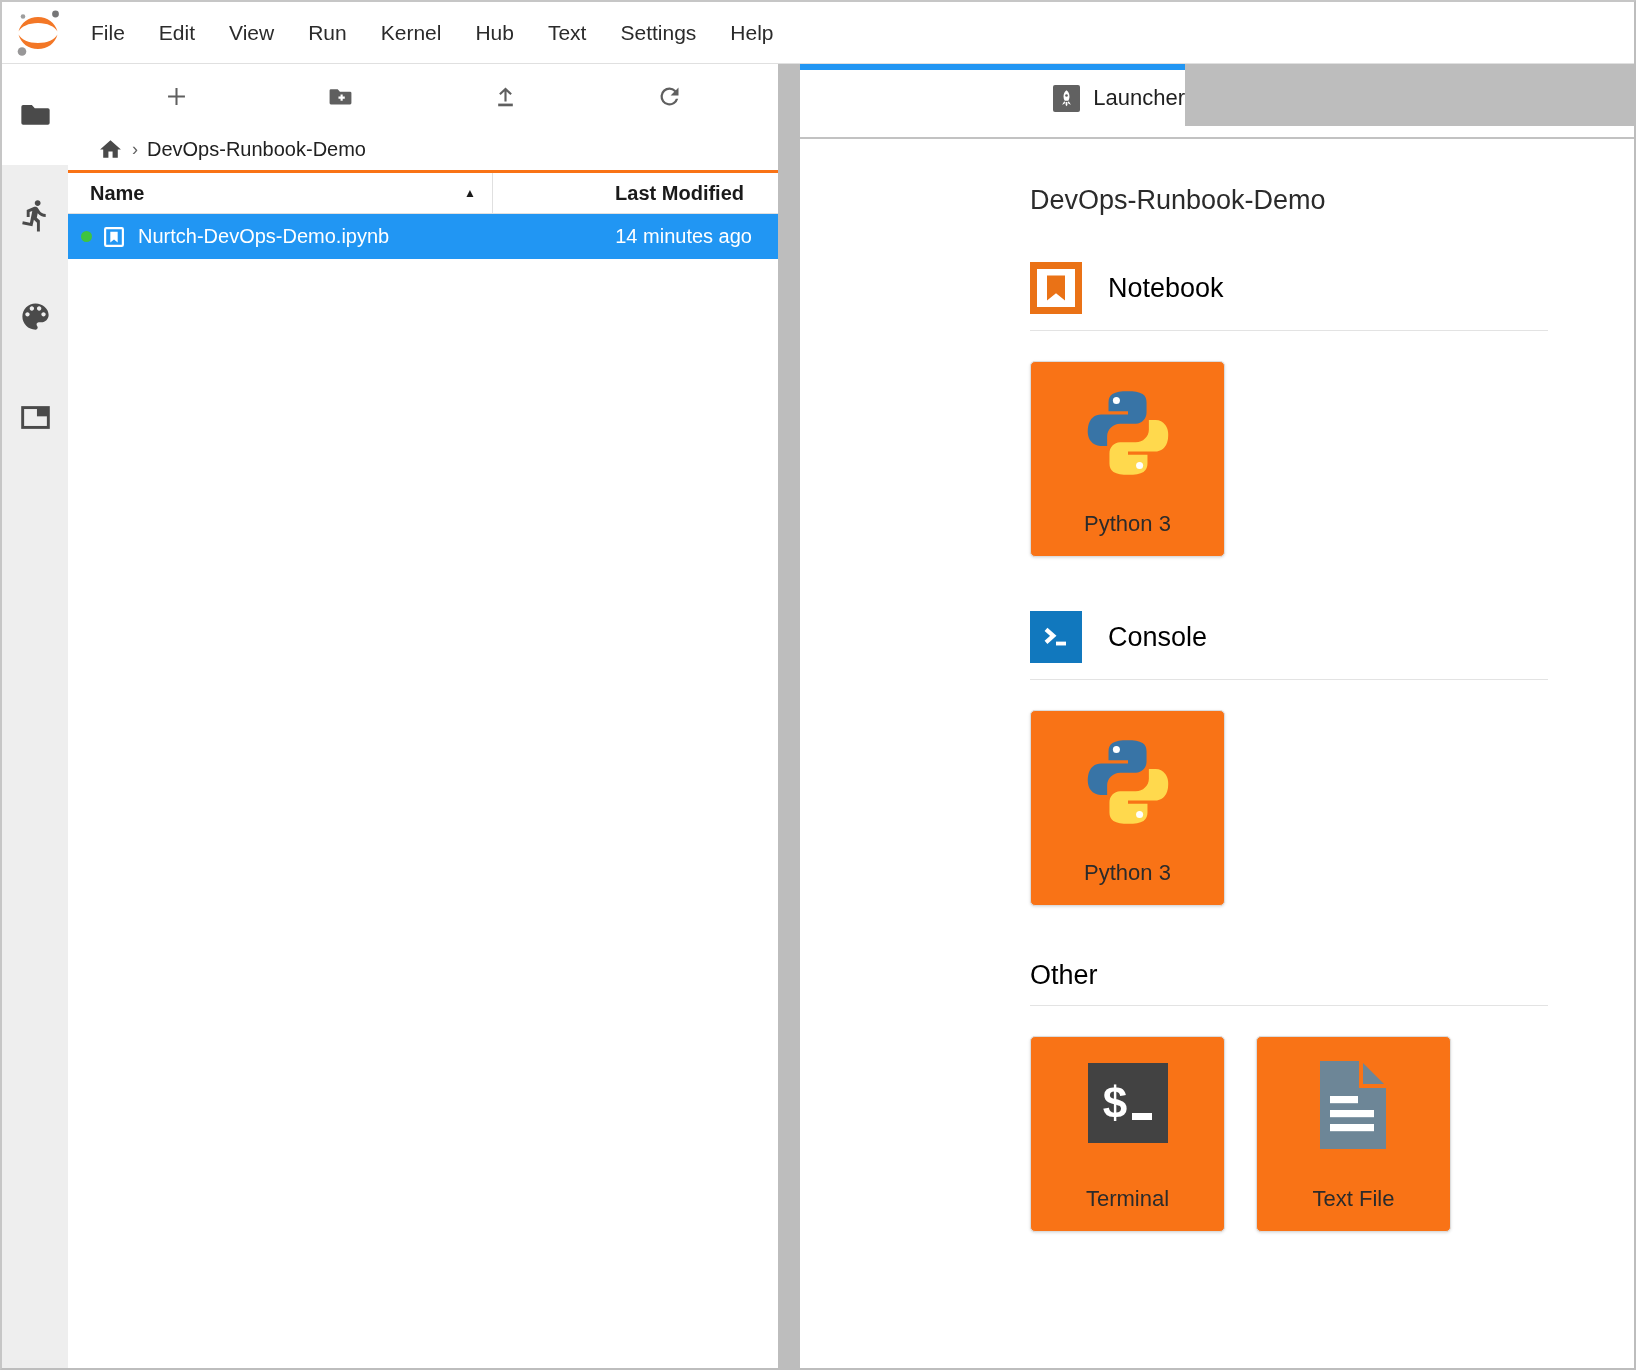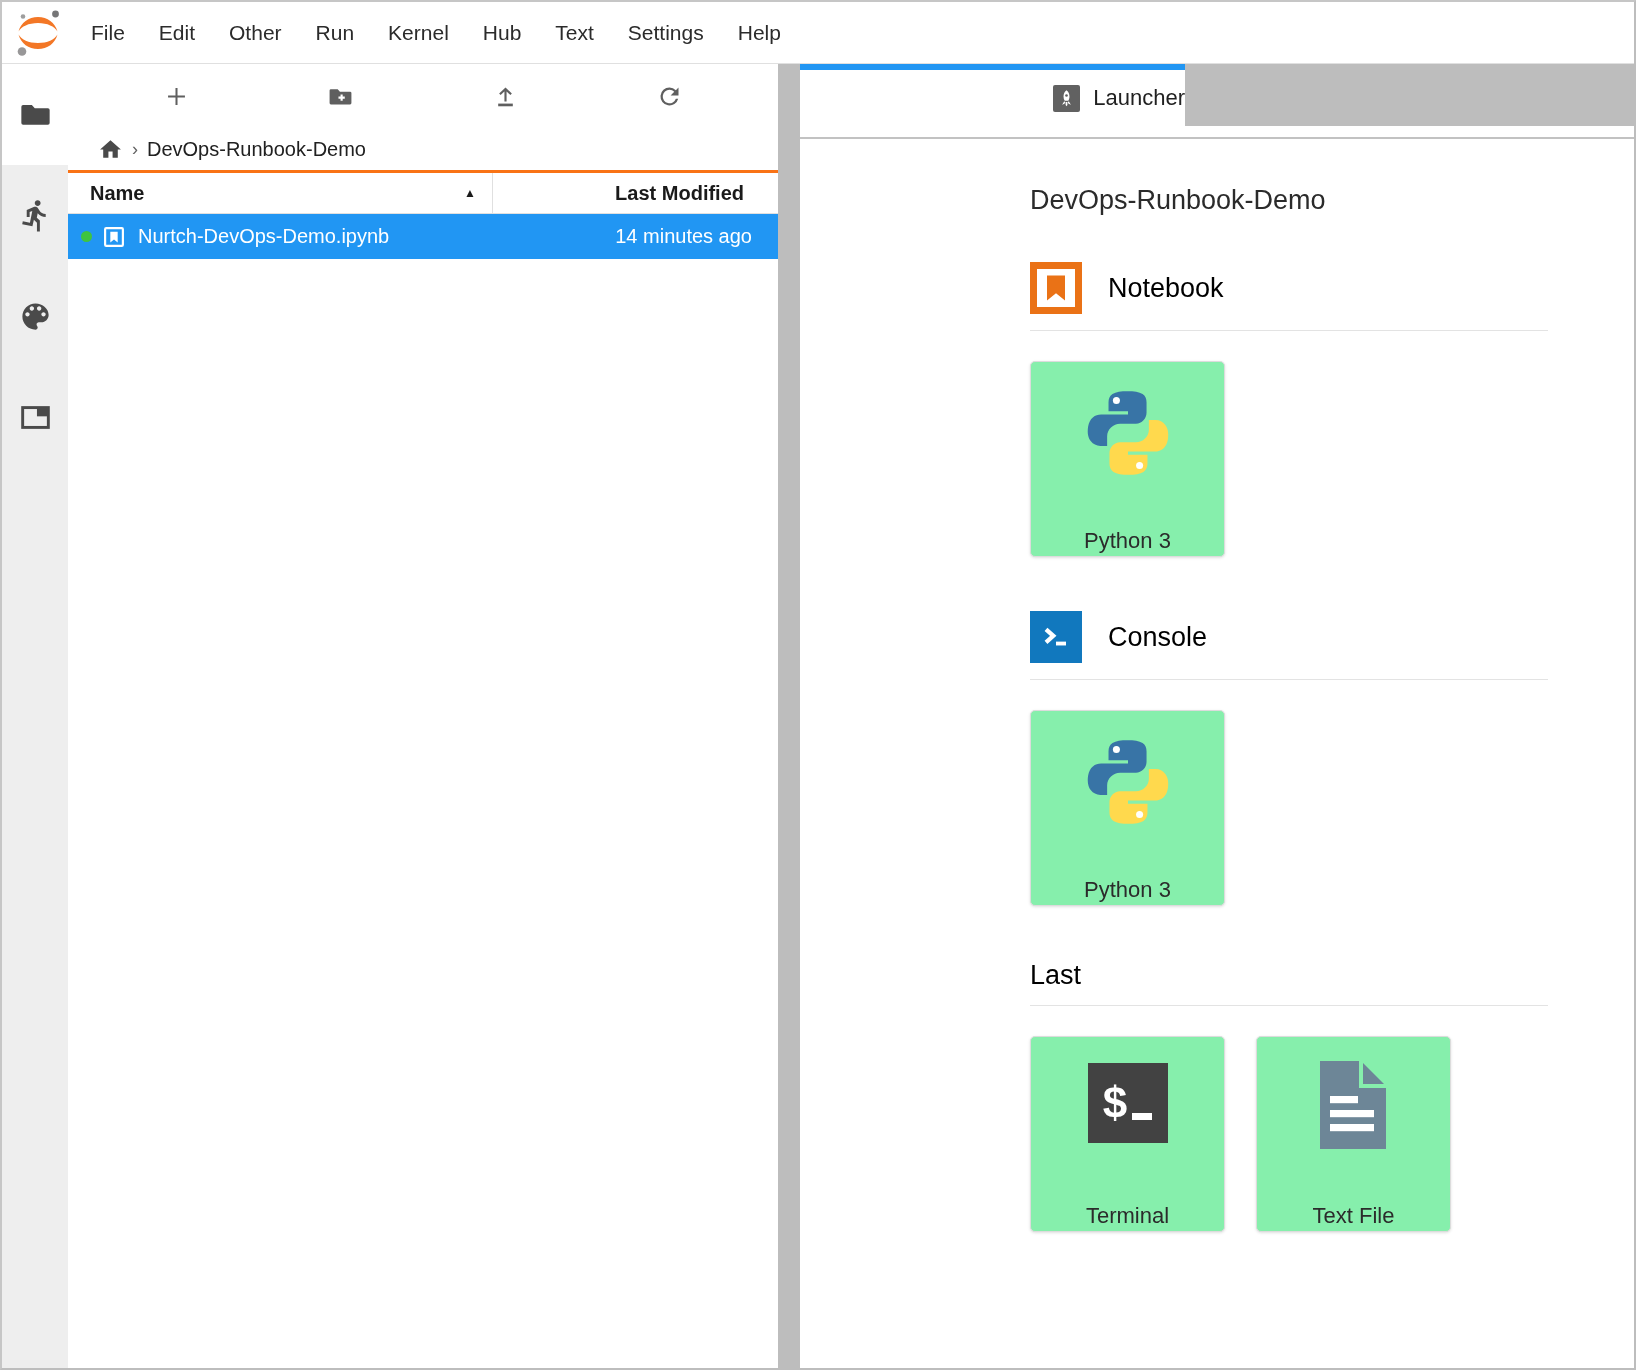--- a/index.html
+++ b/index.html
@@ -49,21 +49,21 @@
   .tab-icon svg { width:21px; height:21px; }
   .tabbar-strip { height:13px; flex:none; background:#fff; border-bottom:2px solid #c2c2c2; }
   .launcher-content { flex:1; overflow:hidden; padding:46px 30px 0 230px; }
   .launcher-title { font-size:27px; font-weight:400; color:#2b2b2b; margin-bottom:46px; }
   .section-header { display:flex; align-items:center; gap:26px; font-size:27px; color:#000000; }
   .section-icon { width:52px; height:52px; flex:none; }
   .console-badge { width:52px; height:52px; flex:none; background:#1178be; display:flex; align-items:center; justify-content:center; }
   .console-badge svg { width:40px; height:40px; }
   .section-divider { width:518px; border:none; border-top:1px solid #e3e3e3; margin-top:16px; }
   .cards { display:flex; gap:31px; margin-top:30px; margin-bottom:54px; }
-  .card { width:195px; height:196px; background:#86efac; border:1px solid #dcdcdc; border-radius:5px; box-shadow:0 1px 3px rgba(0,0,0,0.13); display:flex; flex-direction:column; align-items:center; justify-content:space-between; padding:20px 0 2px; cursor:pointer; }
+  .card { width:195px; height:196px; background:#f97316; border:1px solid #dcdcdc; border-radius:5px; box-shadow:0 1px 3px rgba(0,0,0,0.13); display:flex; flex-direction:column; align-items:center; justify-content:space-between; padding:20px 0 19px; cursor:pointer; }
   .card-label { font-size:22px; color:#2b2b2b; }
   .python-logo { width:102px; height:102px; }
   .terminal-glyph { width:80px; height:80px; background:#424242; margin-top:6px; display:flex; align-items:center; justify-content:center; }
   .terminal-glyph .dollar { color:#fff; font-size:44px; font-weight:bold; line-height:1; }
   .terminal-glyph .underscore { width:20px; height:7px; background:#fff; margin:26px 0 0 5px; }
   .textfile-glyph { width:80px; height:92px; margin-top:2px; }
   .section-other { margin-top:22px; }
   .section-other .section-divider { margin-top:14px; }
   .cards.last { margin-bottom:0; }
 </style>
@@ -77,21 +77,21 @@
       <svg width="54" height="56" viewBox="0 0 52 56">
         <circle cx="11" cy="11.5" r="2.3" fill="#9e9e9e"></circle>
         <circle cx="43.5" cy="9" r="3.4" fill="#767677"></circle>
         <circle cx="10" cy="46.5" r="4.3" fill="#989798"></circle>
         <path d="M26 18 C16.5 18 9.5 21.5 6.5 26.5 C9 17.5 16.5 12 26 12 C35.5 12 43 17.5 45.5 26.5 C42.5 21.5 35.5 18 26 18 Z" fill="#f37726"></path>
         <path d="M26 38 C16.5 38 9.5 34.5 6.5 29.5 C9 38.5 16.5 44 26 44 C35.5 44 43 38.5 45.5 29.5 C42.5 34.5 35.5 38 26 38 Z" fill="#f37726"></path>
       </svg>
     </div>
     <span class="menu-item">File</span>
     <span class="menu-item">Edit</span>
-    <span class="menu-item">Other</span>
+    <span class="menu-item">View</span>
     <span class="menu-item">Run</span>
     <span class="menu-item">Kernel</span>
     <span class="menu-item">Hub</span>
     <span class="menu-item">Text</span>
     <span class="menu-item">Settings</span>
     <span class="menu-item">Help</span>
   </div>
 
   <div class="body">
 
@@ -237,21 +237,21 @@
                 <path fill="#ffd94d" d="M55.5 100 c7 0 12.5-.6 16.2-3 3-2 4.3-5 4.3-9 v-9.5 H55 V75 h29 c6.5 0 12.5-4 14-13 1.2-7.5-.2-12.5-3-16 -2.3-3-6-5-10.2-5 h-7.3 v10.5 c0 7.5-6.5 13.5-14 13.5 h-17 c-6.5 0-11.5 5.5-11.5 12 V88 c0 4 1.3 7 4.3 9 3.7 2.4 9.2 3 16.2 3 z"></path>
                 <circle cx="67.5" cy="90" r="3.8" fill="#fff"></circle>
               </svg>
               <span class="card-label">Python 3</span>
             </div>
           </div>
         </div>
 
         <div class="section section-other">
           <div class="section-header">
-            <span>Last</span>
+            <span>Other</span>
           </div>
           <hr class="section-divider">
           <div class="cards last">
             <div class="card">
               <span class="terminal-glyph">
                 <span class="dollar">$</span>
                   <span class="underscore"></span>
               </span>
               <span class="card-label">Terminal</span>
             </div>

